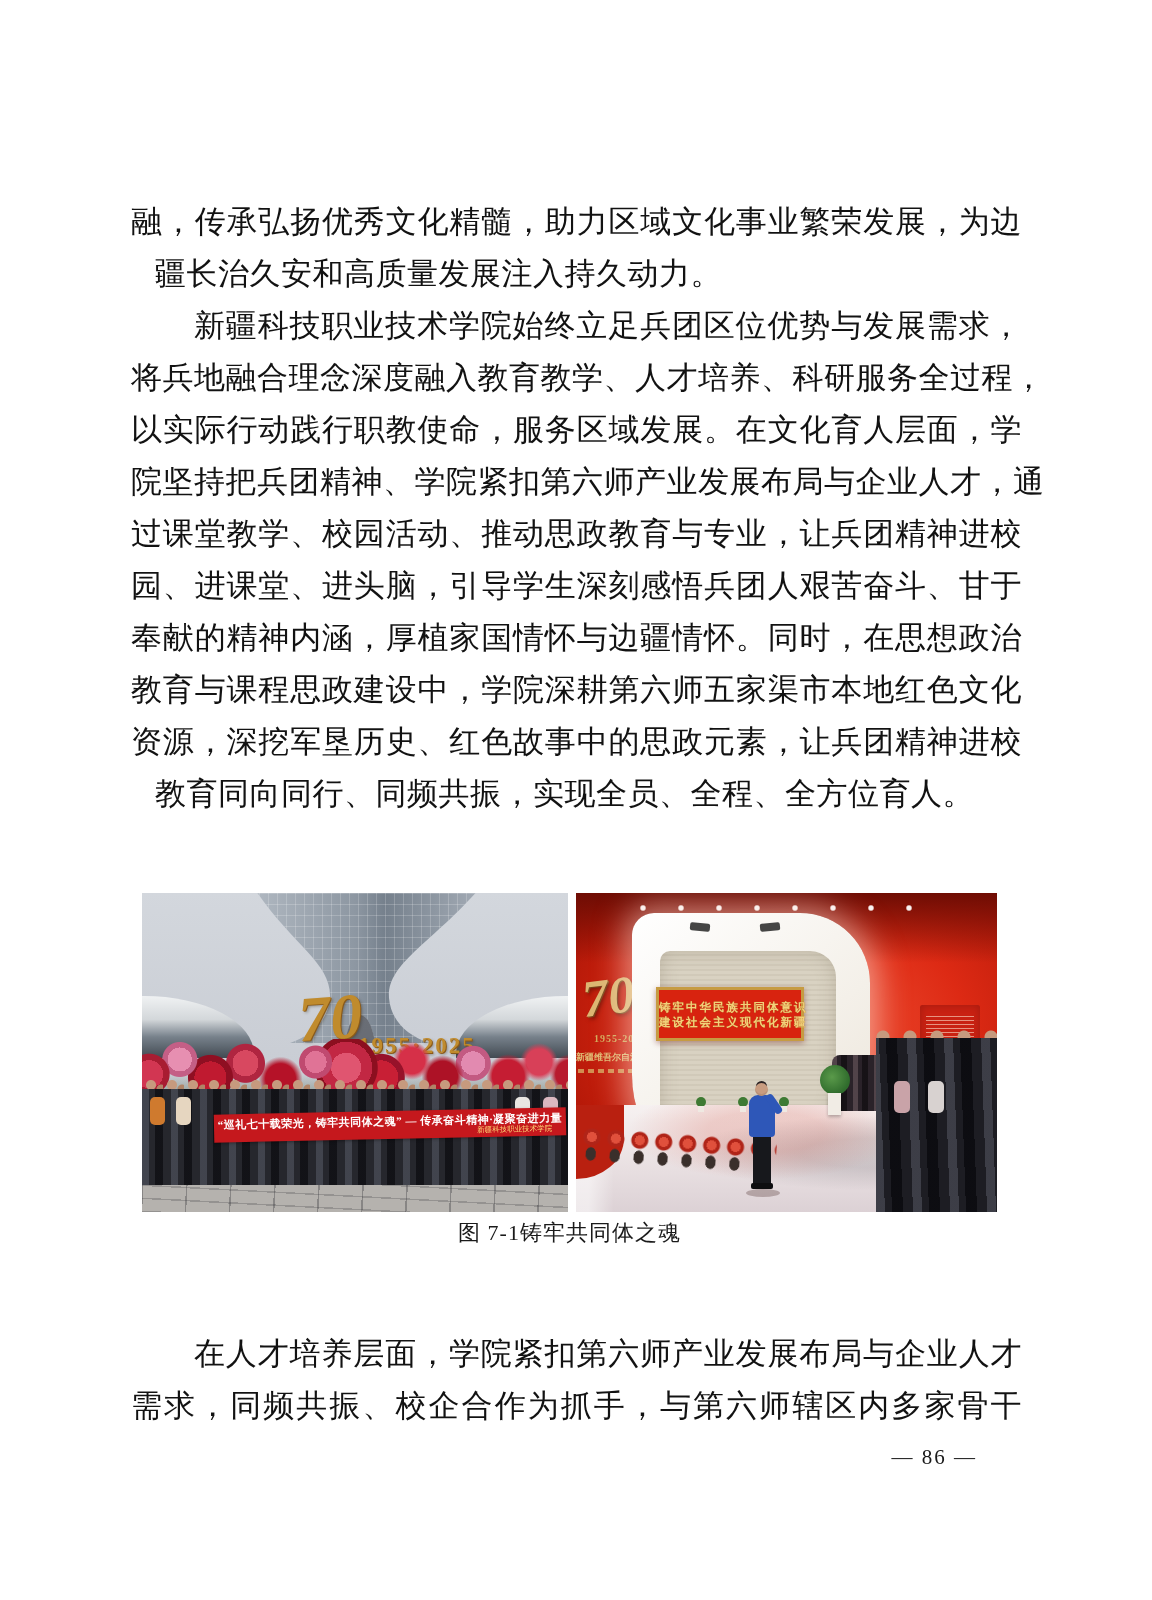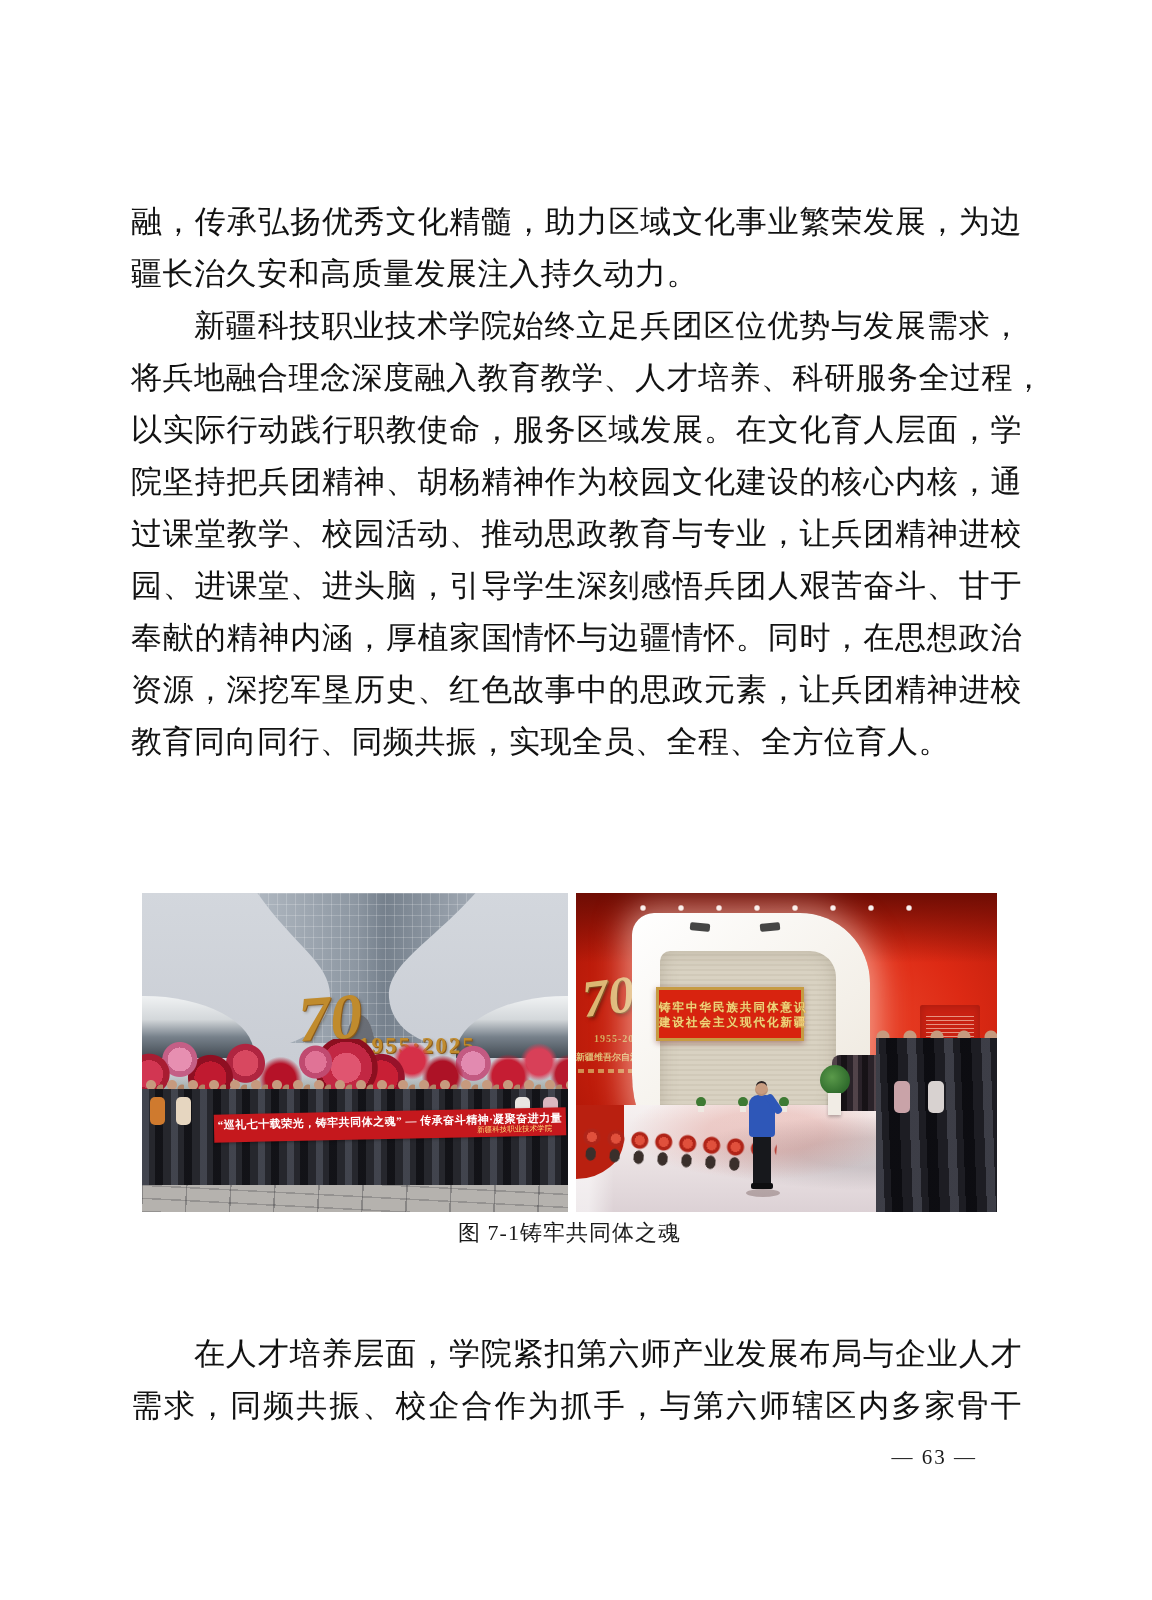--- a/index.html
+++ b/index.html
@@ -11,21 +11,21 @@
   }
   
   .textblock{position:absolute;left:131px;width:891px;}
   #para1{top:196px;} #para2{top:300px;} #para3{top:1328px;}
   .ln{
     height:52px;line-height:52px;font-size:31px;letter-spacing:.5px;
     text-align:justify;text-align-last:justify;text-justify:inter-character;
     white-space:nowrap;overflow:visible;
   }
   .ln.start{text-indent:63px;}
-  .ln.close{text-align-last:left;}
+  .ln.close{text-align-last:left;margin-left:24px;}
   
   .photo{position:absolute;top:893px;height:319px;overflow:hidden;background:#ccc;}
   #photoL{left:142px;width:426px;}
   #photoR{left:576px;width:421px;}
   .abs{position:absolute;}
   
   .sky{inset:0;background:linear-gradient(180deg,#d3d7dd 0%,#c9cdd4 55%,#c2c6cc 100%);}
   .wing{top:103px;width:120px;height:62px;
     background:linear-gradient(180deg,#f0f2f3 0%,#d3d7da 38%,#77818b 66%,#424a52 100%);}
   .wing.l{left:-8px;border-top-right-radius:110px 58px;}
@@ -164,24 +164,25 @@
 
   <div class="textblock" id="para1">
     <div class="ln">融，传承弘扬优秀文化精髓，助力区域文化事业繁荣发展，为边</div>
     <div class="ln close">疆长治久安和高质量发展注入持久动力。</div>
   </div>
 
   <div class="textblock" id="para2">
     <div class="ln start">新疆科技职业技术学院始终立足兵团区位优势与发展需求，</div>
     <div class="ln">将兵地融合理念深度融入教育教学、人才培养、科研服务全过程，</div>
     <div class="ln">以实际行动践行职教使命，服务区域发展。在文化育人层面，学</div>
-    <div class="ln">院坚持把兵团精神、胡杨精神作为校园文化建设的核心内核，通</div>
+    <div class="ln">院坚持把兵团精神、学院紧扣第六师产业发展布局与企业人才，通</div>
     <div class="ln">过课堂教学、校园活动、推动思政教育与专业，让兵团精神进校</div>
     <div class="ln">园、进课堂、进头脑，引导学生深刻感悟兵团人艰苦奋斗、甘于</div>
     <div class="ln">奉献的精神内涵，厚植家国情怀与边疆情怀。同时，在思想政治</div>
+    <div class="ln">教育与课程思政建设中，学院深耕第六师五家渠市本地红色文化</div>
     <div class="ln">资源，深挖军垦历史、红色故事中的思政元素，让兵团精神进校</div>
     <div class="ln close">教育同向同行、同频共振，实现全员、全程、全方位育人。</div>
   </div>
 
   <div class="photo" id="photoL">
     <div class="abs sky"></div>
     <svg class="abs" style="left:0;top:0;width:426px;height:150px" viewBox="0 0 426 150">
       <defs>
         <linearGradient id="glass" x1="0" y1="0" x2="1" y2="0">
           <stop offset="0" stop-color="#b0b8c1"></stop>
@@ -258,15 +259,15 @@
 
   <div class="caption">
     <span class="cap-label">图 7-1</span><span>铸牢共同体之魂</span>
   </div>
 
   <div class="textblock" id="para3">
     <div class="ln start">在人才培养层面，学院紧扣第六师产业发展布局与企业人才</div>
     <div class="ln">需求，同频共振、校企合作为抓手，与第六师辖区内多家骨干</div>
   </div>
 
-  <div class="pagenum">— 63 —</div>
+  <div class="pagenum">— 86 —</div>
 
 </div>
 
 </body></html>

